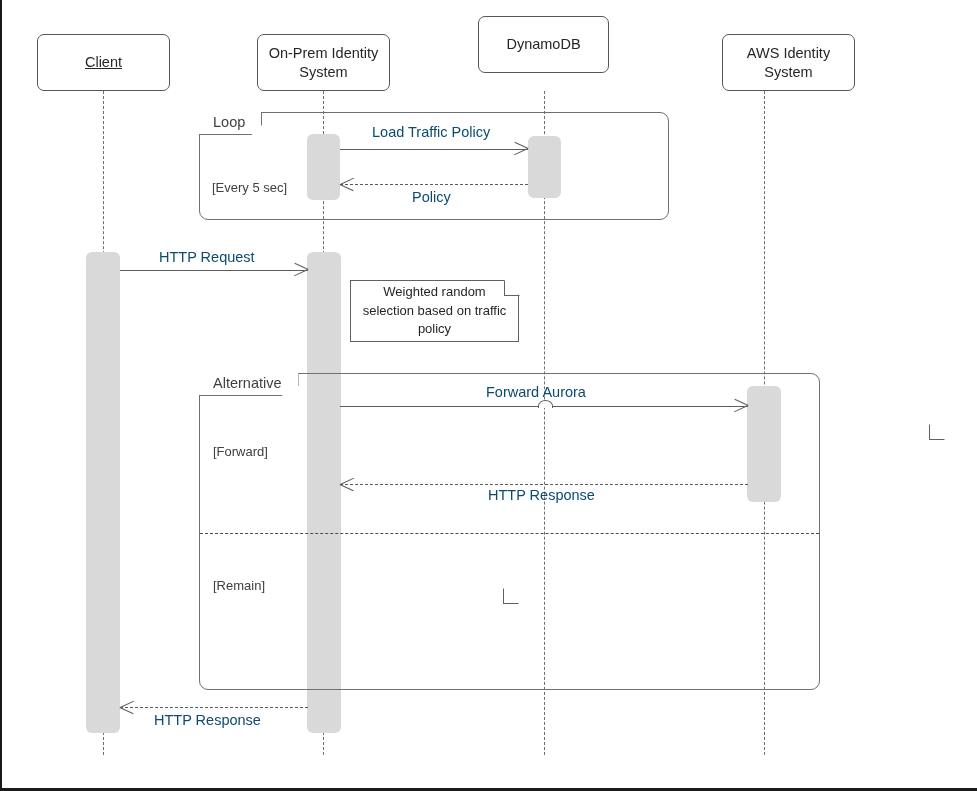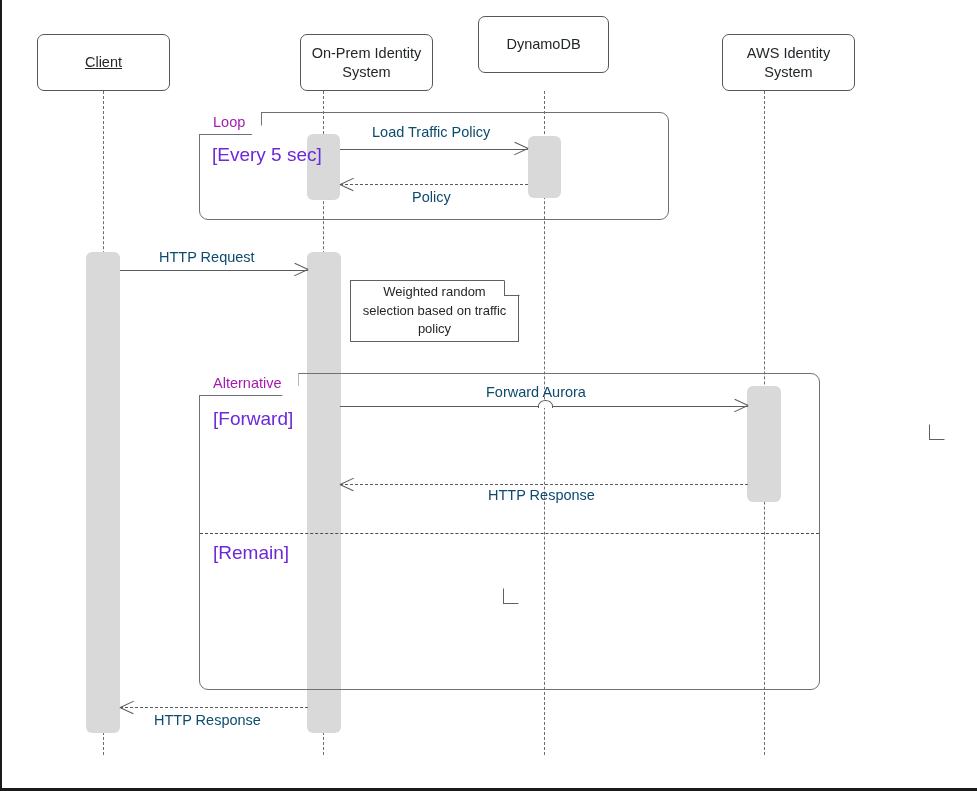--- a/index.html
+++ b/index.html
@@ -65,32 +65,33 @@
   }
   .fragment-label {
     position: absolute;
     box-sizing: border-box;
     background: #ffffff;
     border: 1px solid #6e7275;
     border-top: none;
     border-left: none;
     border-bottom-right-radius: 0;
     font-size: 14.5px;
-    color: #a21caf;
+    color: #404040;
     padding: 2px 16px 3px 14px;
     line-height: 1.2;
     z-index: 12;
     clip-path: polygon(0 0, 100% 0, 100% 55%, 82% 100%, 0 100%);
   }
   .fragment-guard {
     position: absolute;
-    font-size: 19px;
-    color: #6d28d9;
+    font-size: 13px;
+    color: #404040;
     z-index: 12;
     white-space: nowrap;
+    margin-top: 36px;
   }
   .fragment-divider {
     position: absolute;
     height: 0;
     border-top: 1.6px dashed #4a4d4f;
     z-index: 9;
   }
 
   
   .msg {
@@ -185,21 +186,21 @@
 
   <div class="lifeline-line" style="left:101px; top:91px; height:664px;"></div>
   <div class="lifeline-line" style="left:321px; top:91px; height:664px;"></div>
   <div class="lifeline-line" style="left:542px; top:91px; height:664px;"></div>
   <div class="lifeline-line" style="left:762px; top:91px; height:664px;"></div>
 
   <div class="lifeline-box" style="left:35px; top:34px; width:133px; height:57px;text-decoration:underline;">
     <span>Client</span>
   </div>
 
-  <div class="lifeline-box" style="left:255px; top:34px; width:133px; height:57px;margin-left:43px;">
+  <div class="lifeline-box" style="left:255px; top:34px; width:133px; height:57px;">
     <span>On-Prem Identity System</span>
   </div>
 
   <div class="lifeline-box" style="left:476px; top:16px; width:131px; height:57px;">
     <span>DynamoDB</span>
   </div>
 
   <div class="lifeline-box" style="left:720px; top:34px; width:133px; height:57px;">
     <span>AWS Identity System</span>
   </div>

